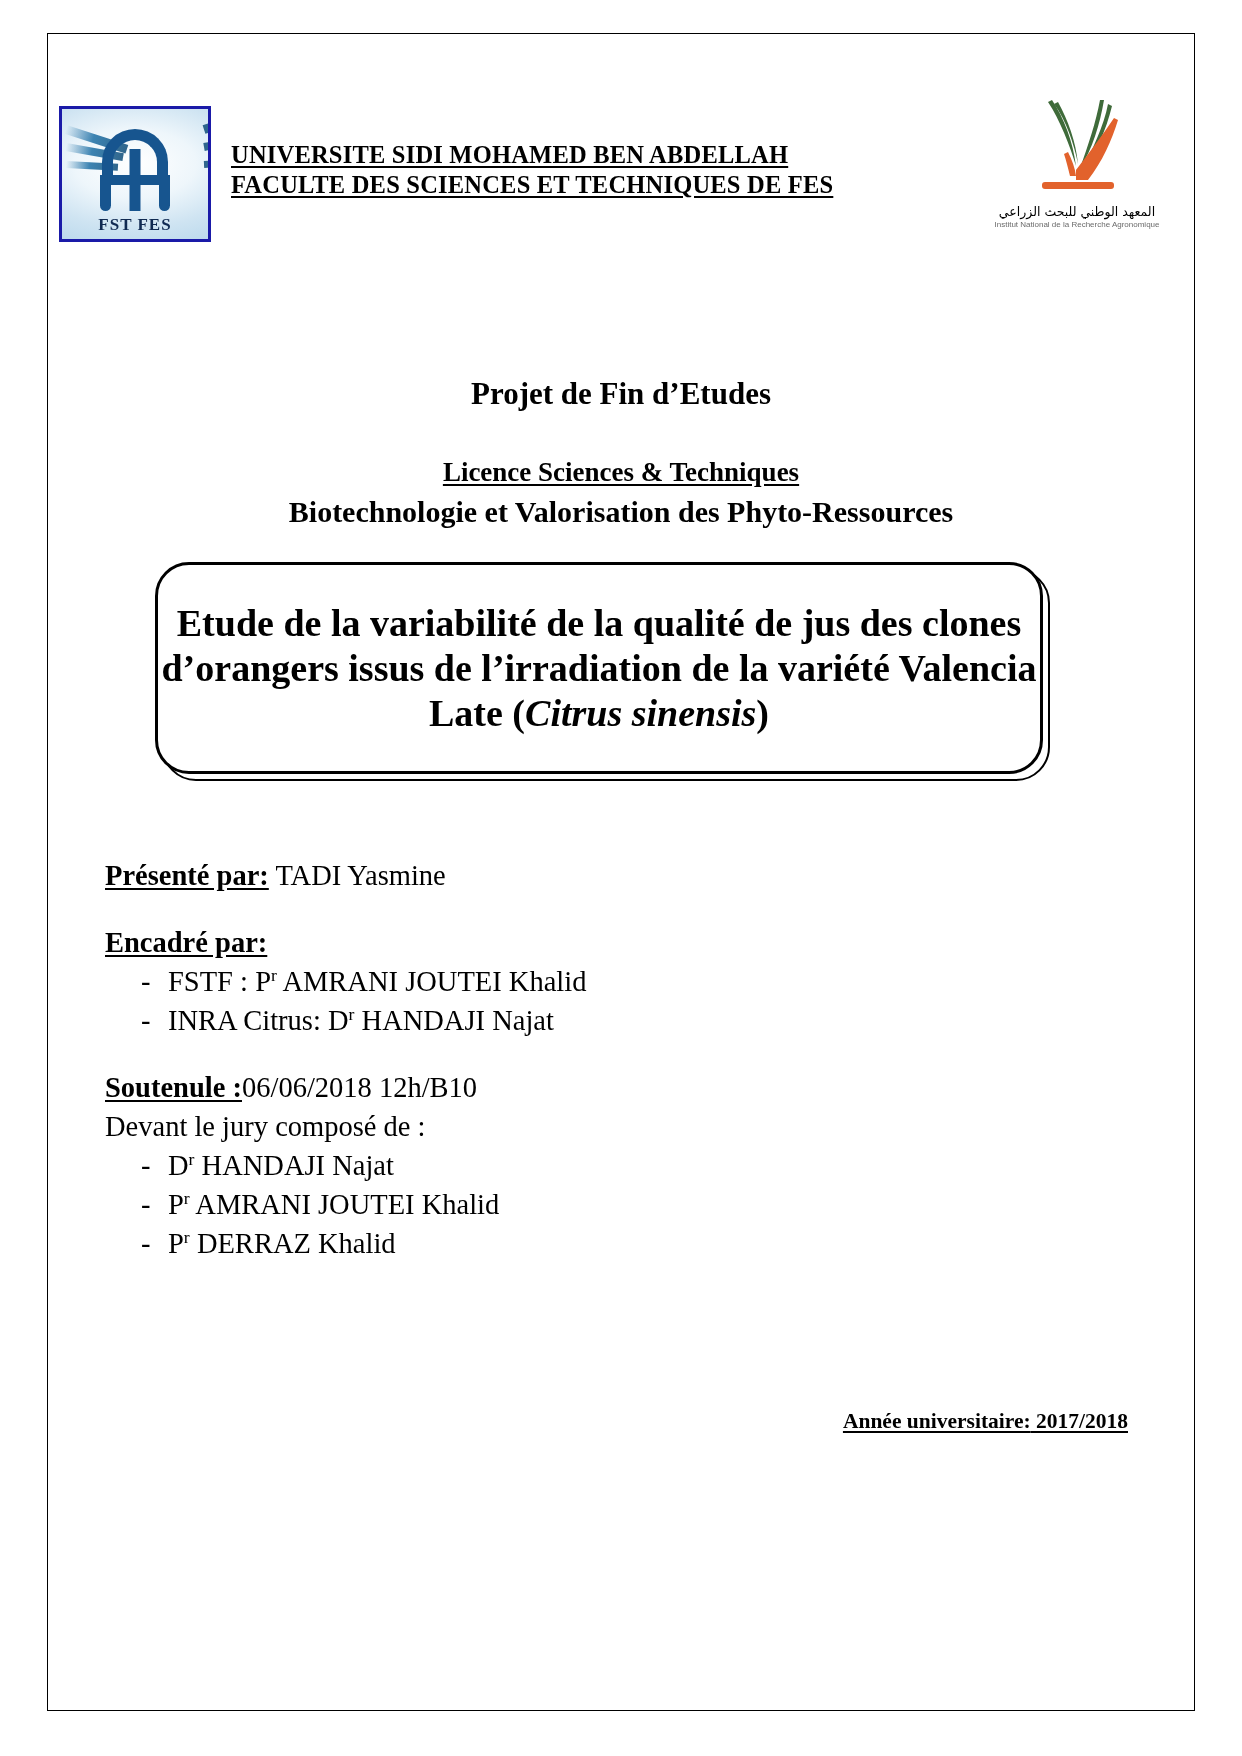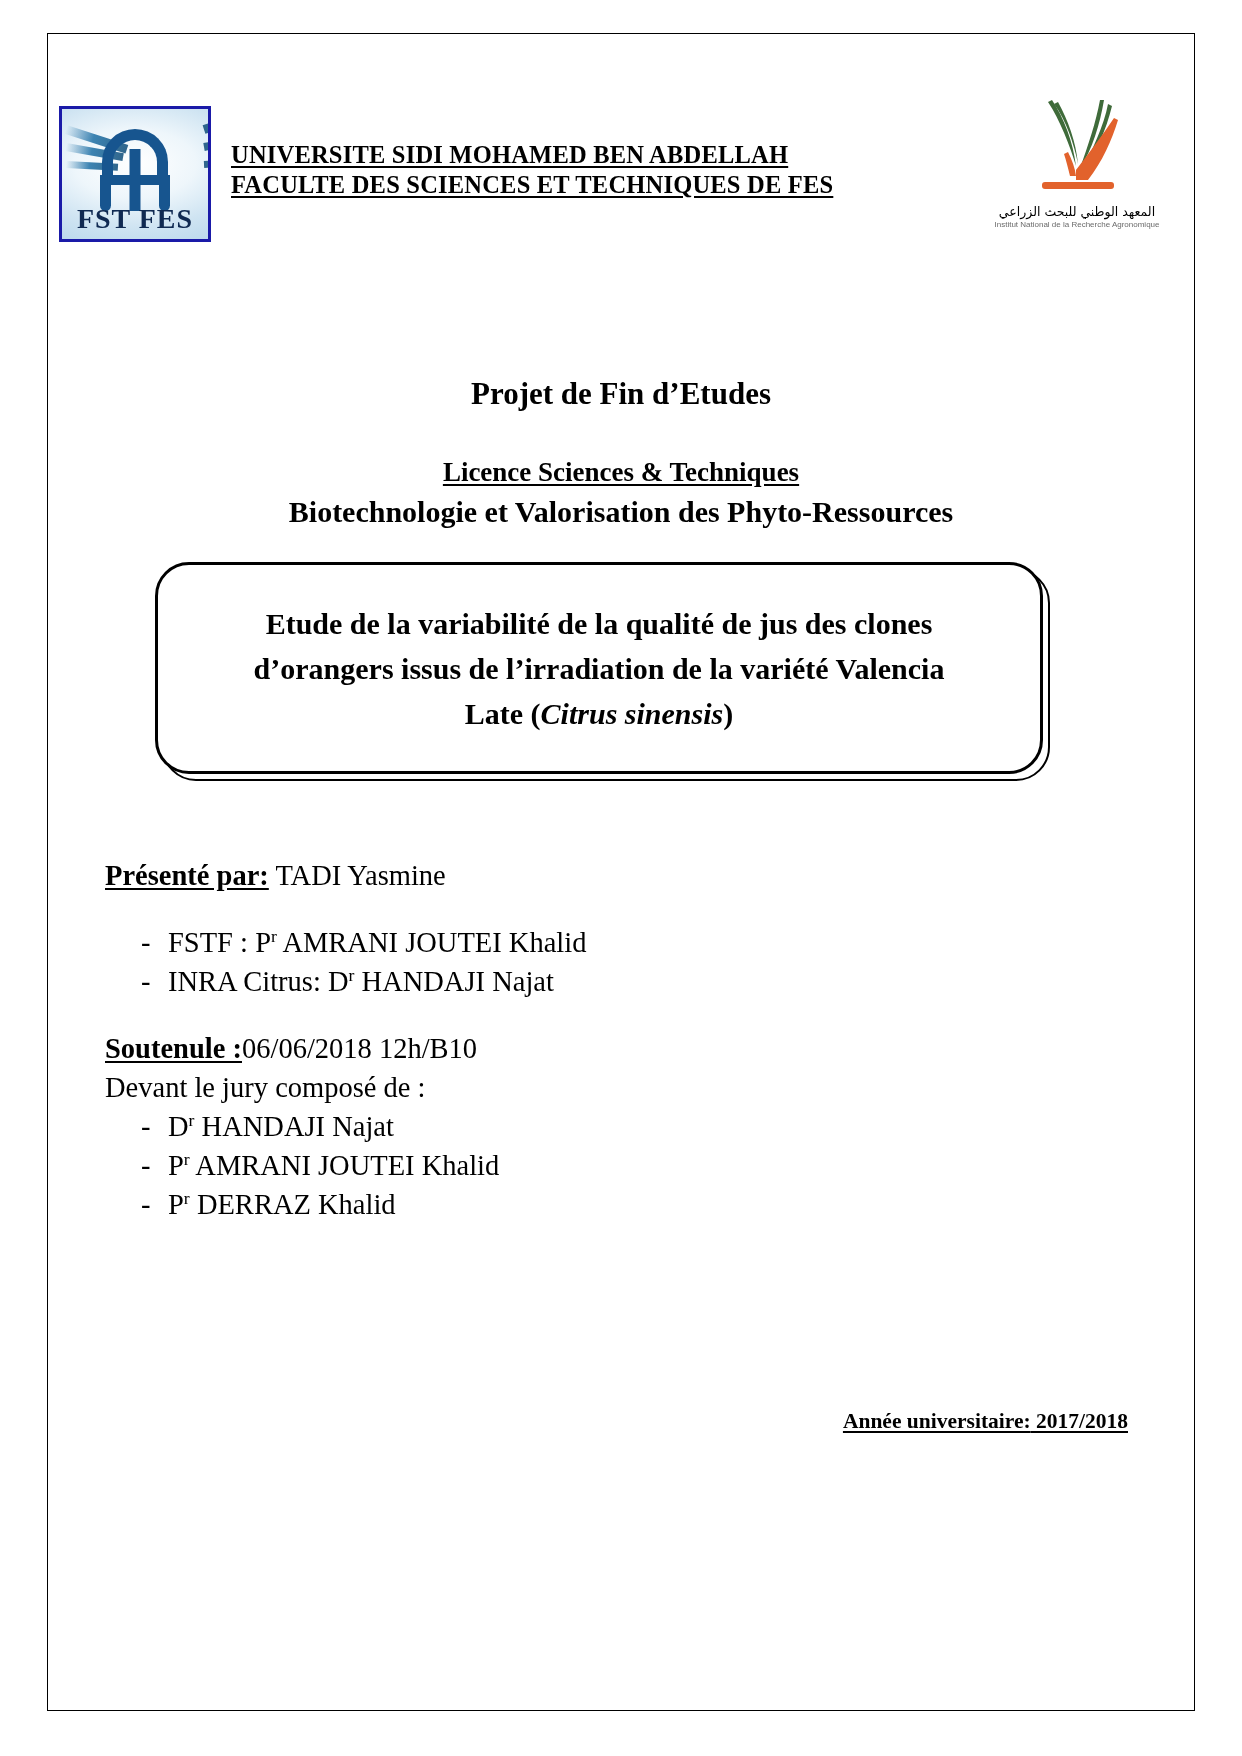--- a/index.html
+++ b/index.html
@@ -109,21 +109,21 @@
     border-radius: 5px;
   }
   .fst-label {
     position: absolute;
     left: 0;
     right: 0;
     bottom: 4px;
     text-align: center;
     font-family: "Liberation Serif", "DejaVu Serif", serif;
     font-weight: bold;
-    font-size: 28px;
+    font-size: 17px;
     letter-spacing: 1px;
     color: #102a52;
   }
 
   
   .univ-titles {
     position: absolute;
     left: 183px;
     top: 106px;
     width: 600px;
@@ -237,21 +237,21 @@
     border-radius: 34px;
     box-sizing: border-box;
     background: #ffffff;
     display: flex;
     flex-direction: column;
     align-items: center;
     justify-content: center;
   }
   .subject-line {
     font-weight: bold;
-    font-size: 30px;
+    font-size: 38px;
     line-height: 45px;
     text-align: center;
     white-space: nowrap;
   }
   .subject-line .sp { font-style: italic; }
 
   
   .details {
     position: absolute;
     left: 57px;
@@ -363,20 +363,21 @@
       <div class="subject-line"><span>Late (</span><span class="sp">Citrus sinensis</span><span>)</span></div>
     </div>
   </div>
 
   <div class="details">
 
     <p class="d-row"><span class="lbl">Présenté par:</span><span> TADI Yasmine</span></p>
 
     <div class="d-gap"></div>
 
+    <p class="d-row"><span class="lbl">Encadré par: </span></p>
 
     <ul class="bullets">
       <li><span class="dash">-</span><span>FSTF : P</span><sup class="sup-r">r</sup><span> AMRANI JOUTEI Khalid</span></li>
       <li><span class="dash">-</span><span>INRA Citrus: D</span><sup class="sup-r">r</sup><span> HANDAJI Najat</span></li>
     </ul>
 
     <div class="d-gap"></div>
 
     <p class="d-row"><span class="lbl">Soutenule :</span><span>06/06/2018 12h/B10</span></p>
 

